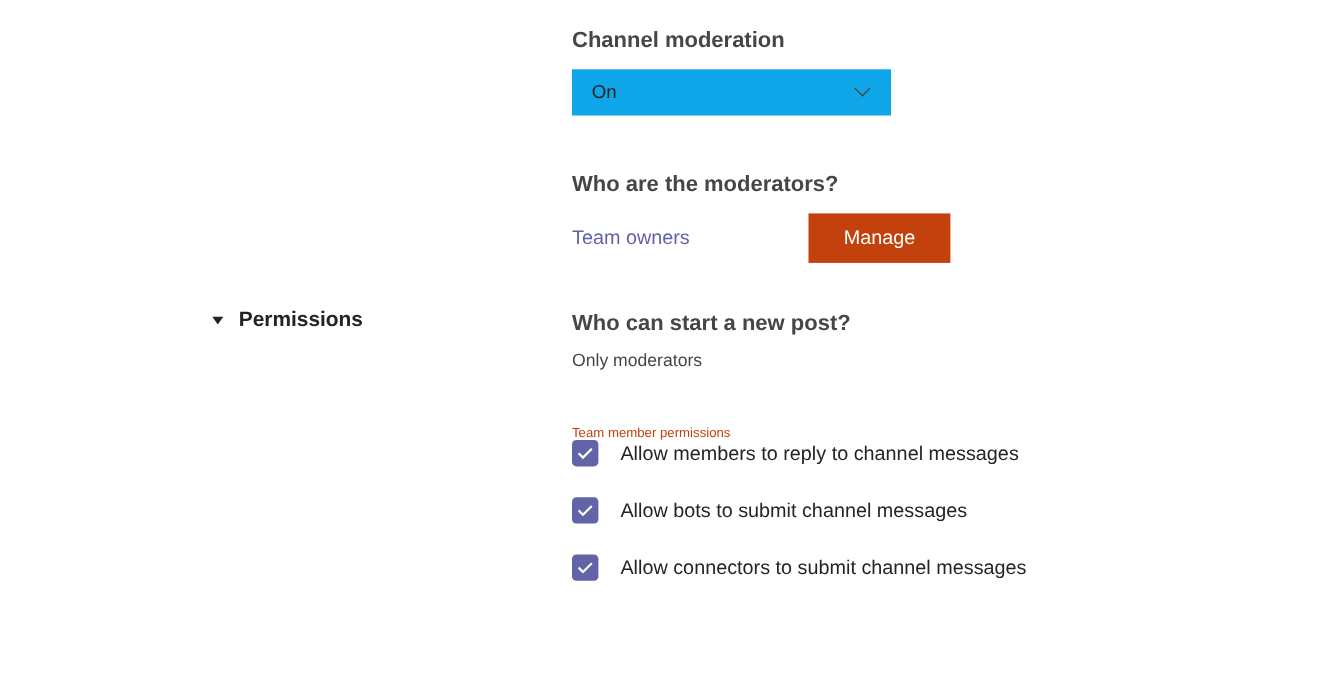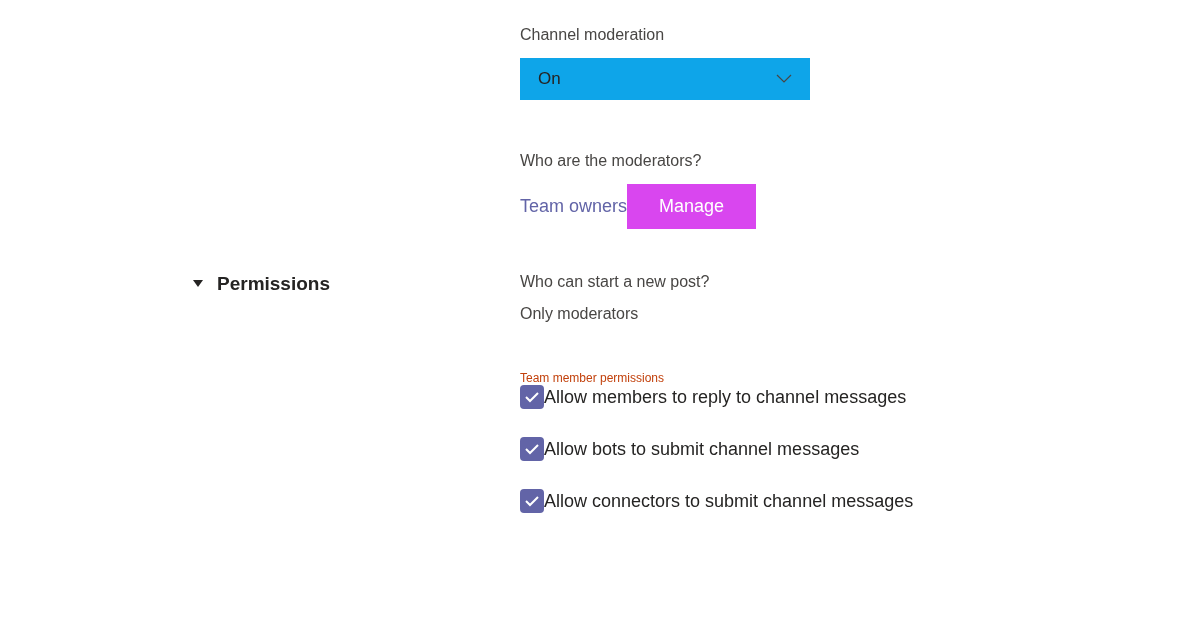--- a/index.html
+++ b/index.html
@@ -44,24 +44,24 @@
       font-size: 19px;
       color: #252423;
     }
     .section-heading {
       font-size: 19px;
       color: #252423;
       font-weight: 400;
       margin-bottom: 48px;
     }
     .field-label {
-      font-size: 16px;
+      font-size: 20px;
       color: #484644;
       margin-bottom: 14px;
-      font-weight: 400;
+      font-weight: 700;
     }
     .dropdown {
       display: flex;
       align-items: center;
       justify-content: space-between;
       width: 290px;
       height: 42px;
       background: #0ea5e9;
       padding: 0 18px;
       cursor: pointer;
@@ -77,30 +77,31 @@
     }
     .moderation-section {
       margin-bottom: 52px;
     }
     .moderators-section {
       margin-bottom: 44px;
     }
     .moderators-row {
       display: flex;
       align-items: center;
+      gap: 108px;
       margin-top: 14px;
     }
     .link-text {
       color: #6264a7;
       font-size: 18px;
       font-weight: 400;
       cursor: pointer;
     }
     .manage-button {
-      background: #d946ef;
+      background: #c2410c;
       color: #ffffff;
       border: none;
       padding: 12px 32px;
       font-size: 18px;
       font-weight: 400;
       cursor: pointer;
       font-family: inherit;
     }
     .post-section {
       margin-bottom: 48px;
@@ -112,20 +113,21 @@
     }
     .permissions-section {
     }
     .permissions-label {
       font-size: 12px;
       color: #c2410c;
     }
     .checkbox-row {
       display: flex;
       align-items: center;
+      gap: 20px;
       margin-bottom: 28px;
     }
     .checkbox {
       width: 24px;
       height: 24px;
       background: #6264a7;
       border-radius: 4px;
       display: flex;
       align-items: center;
       justify-content: center;

